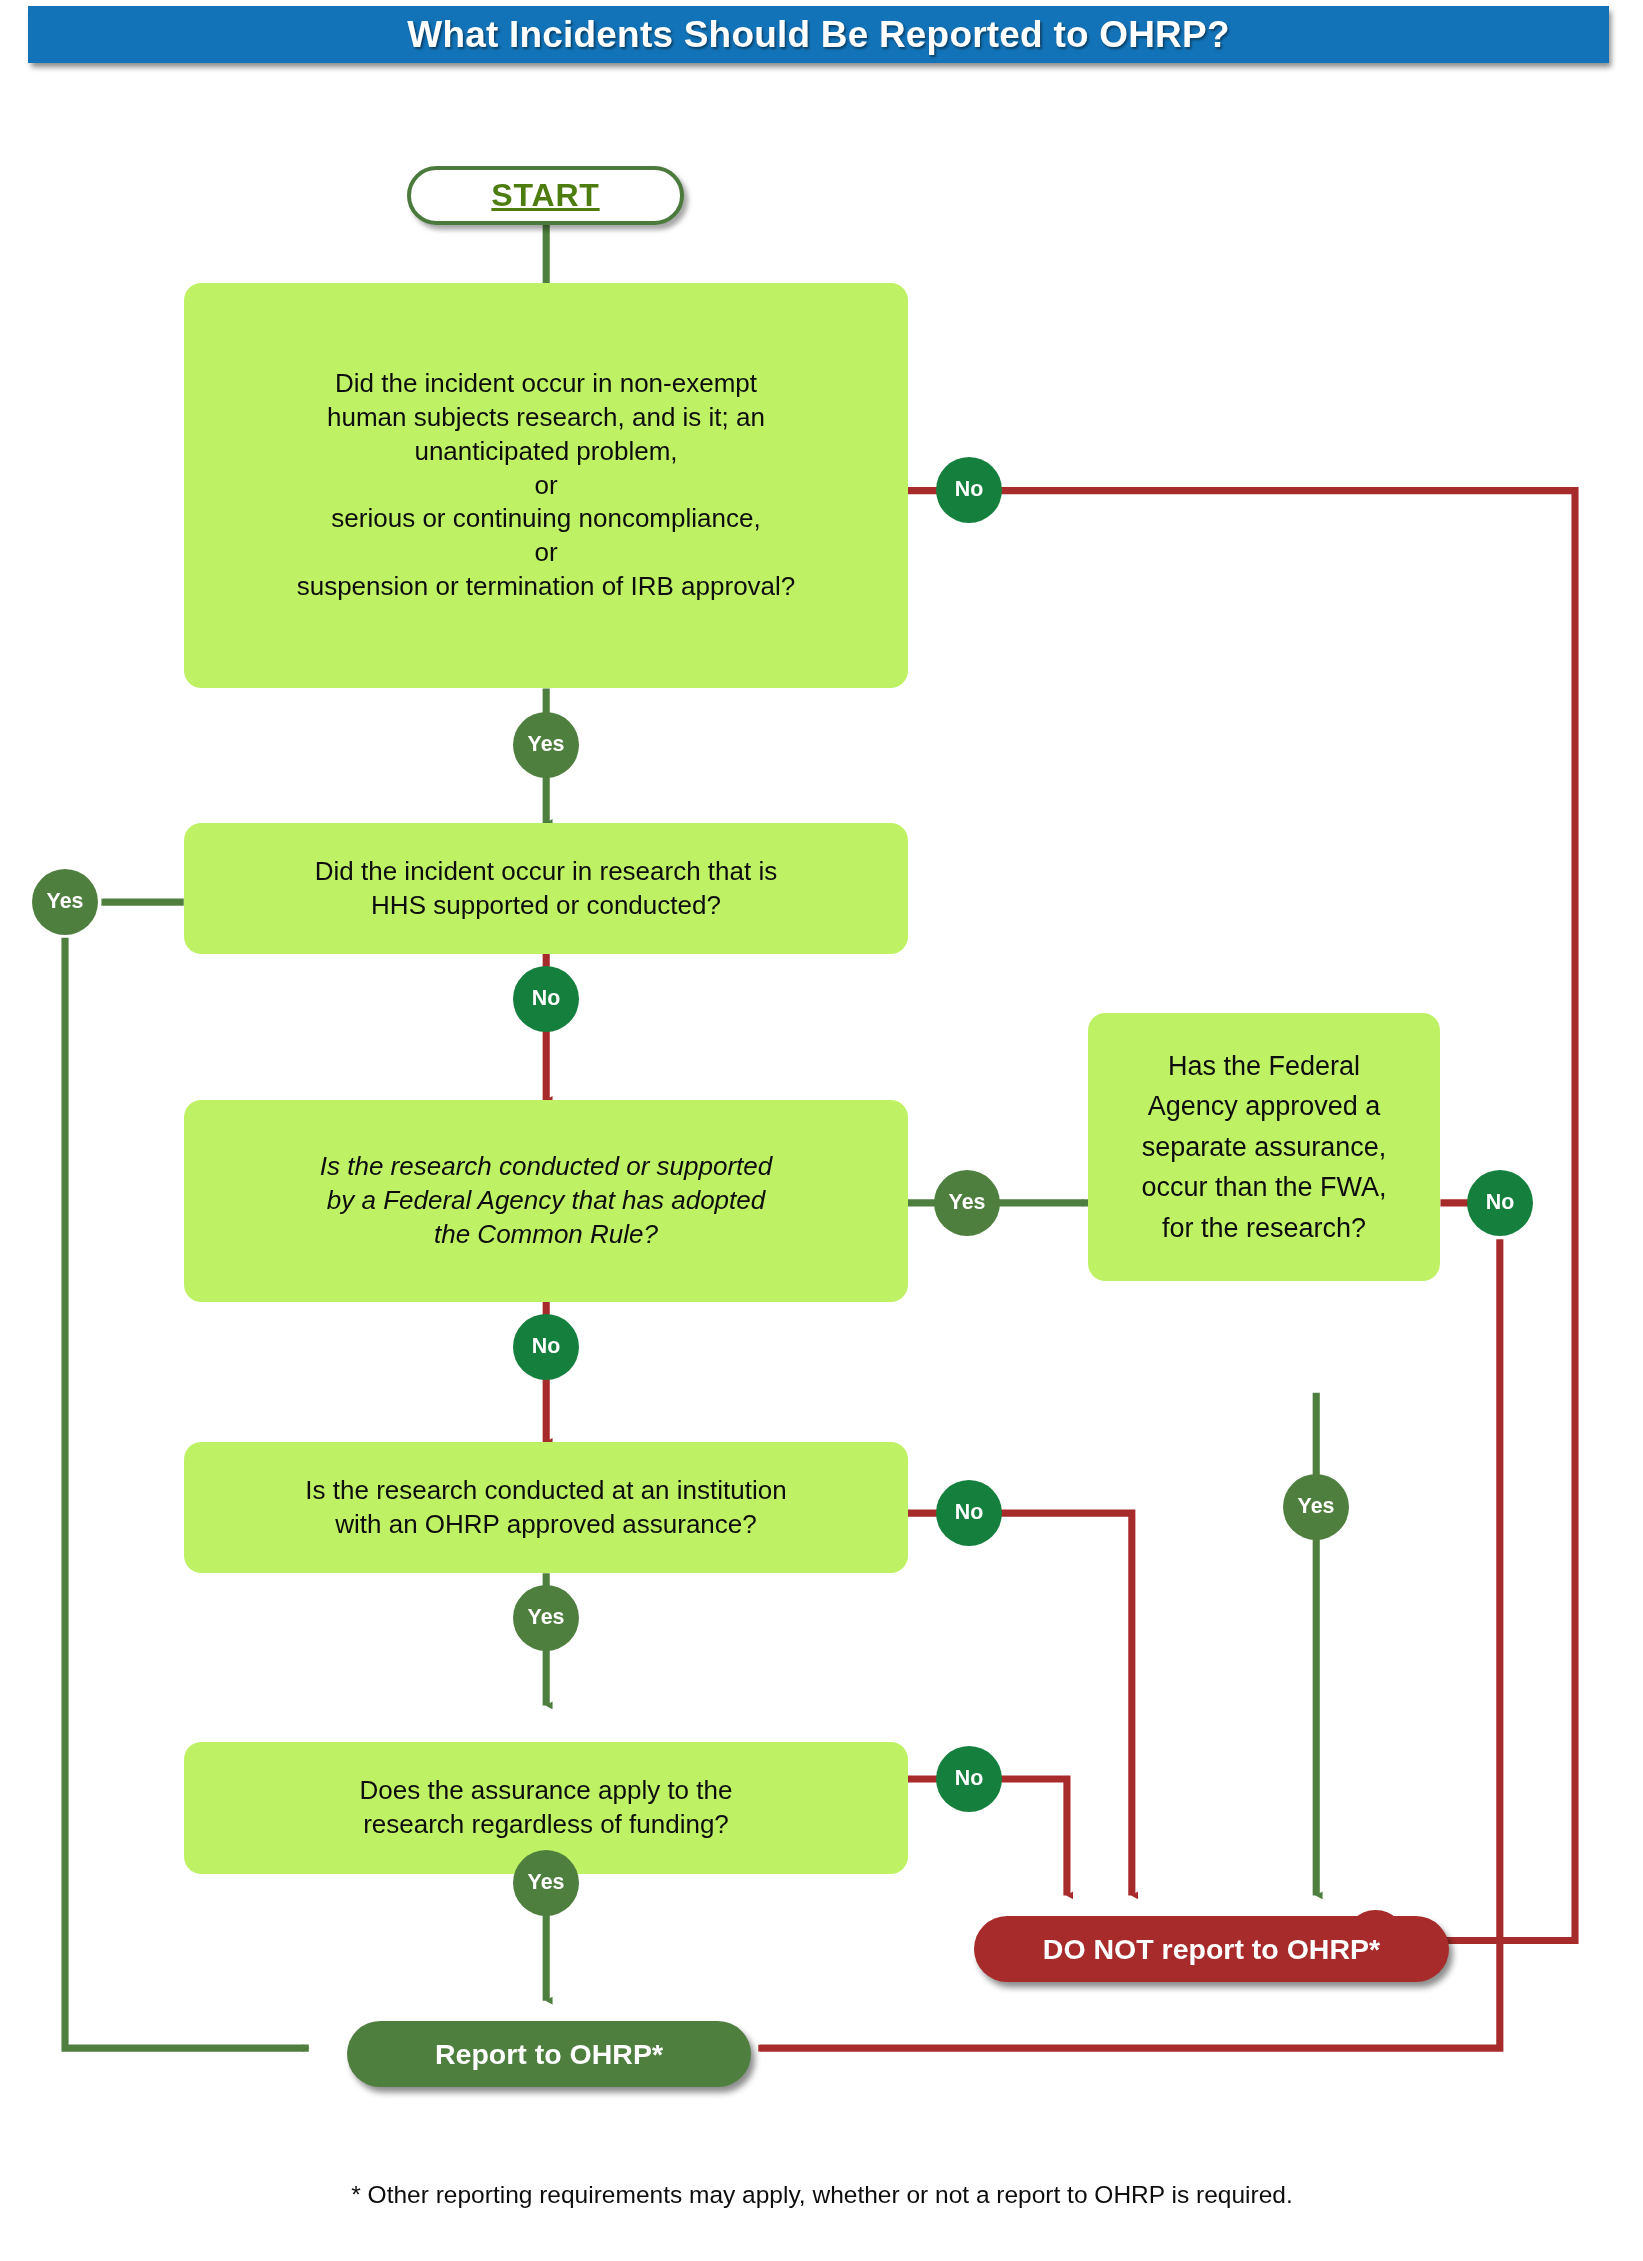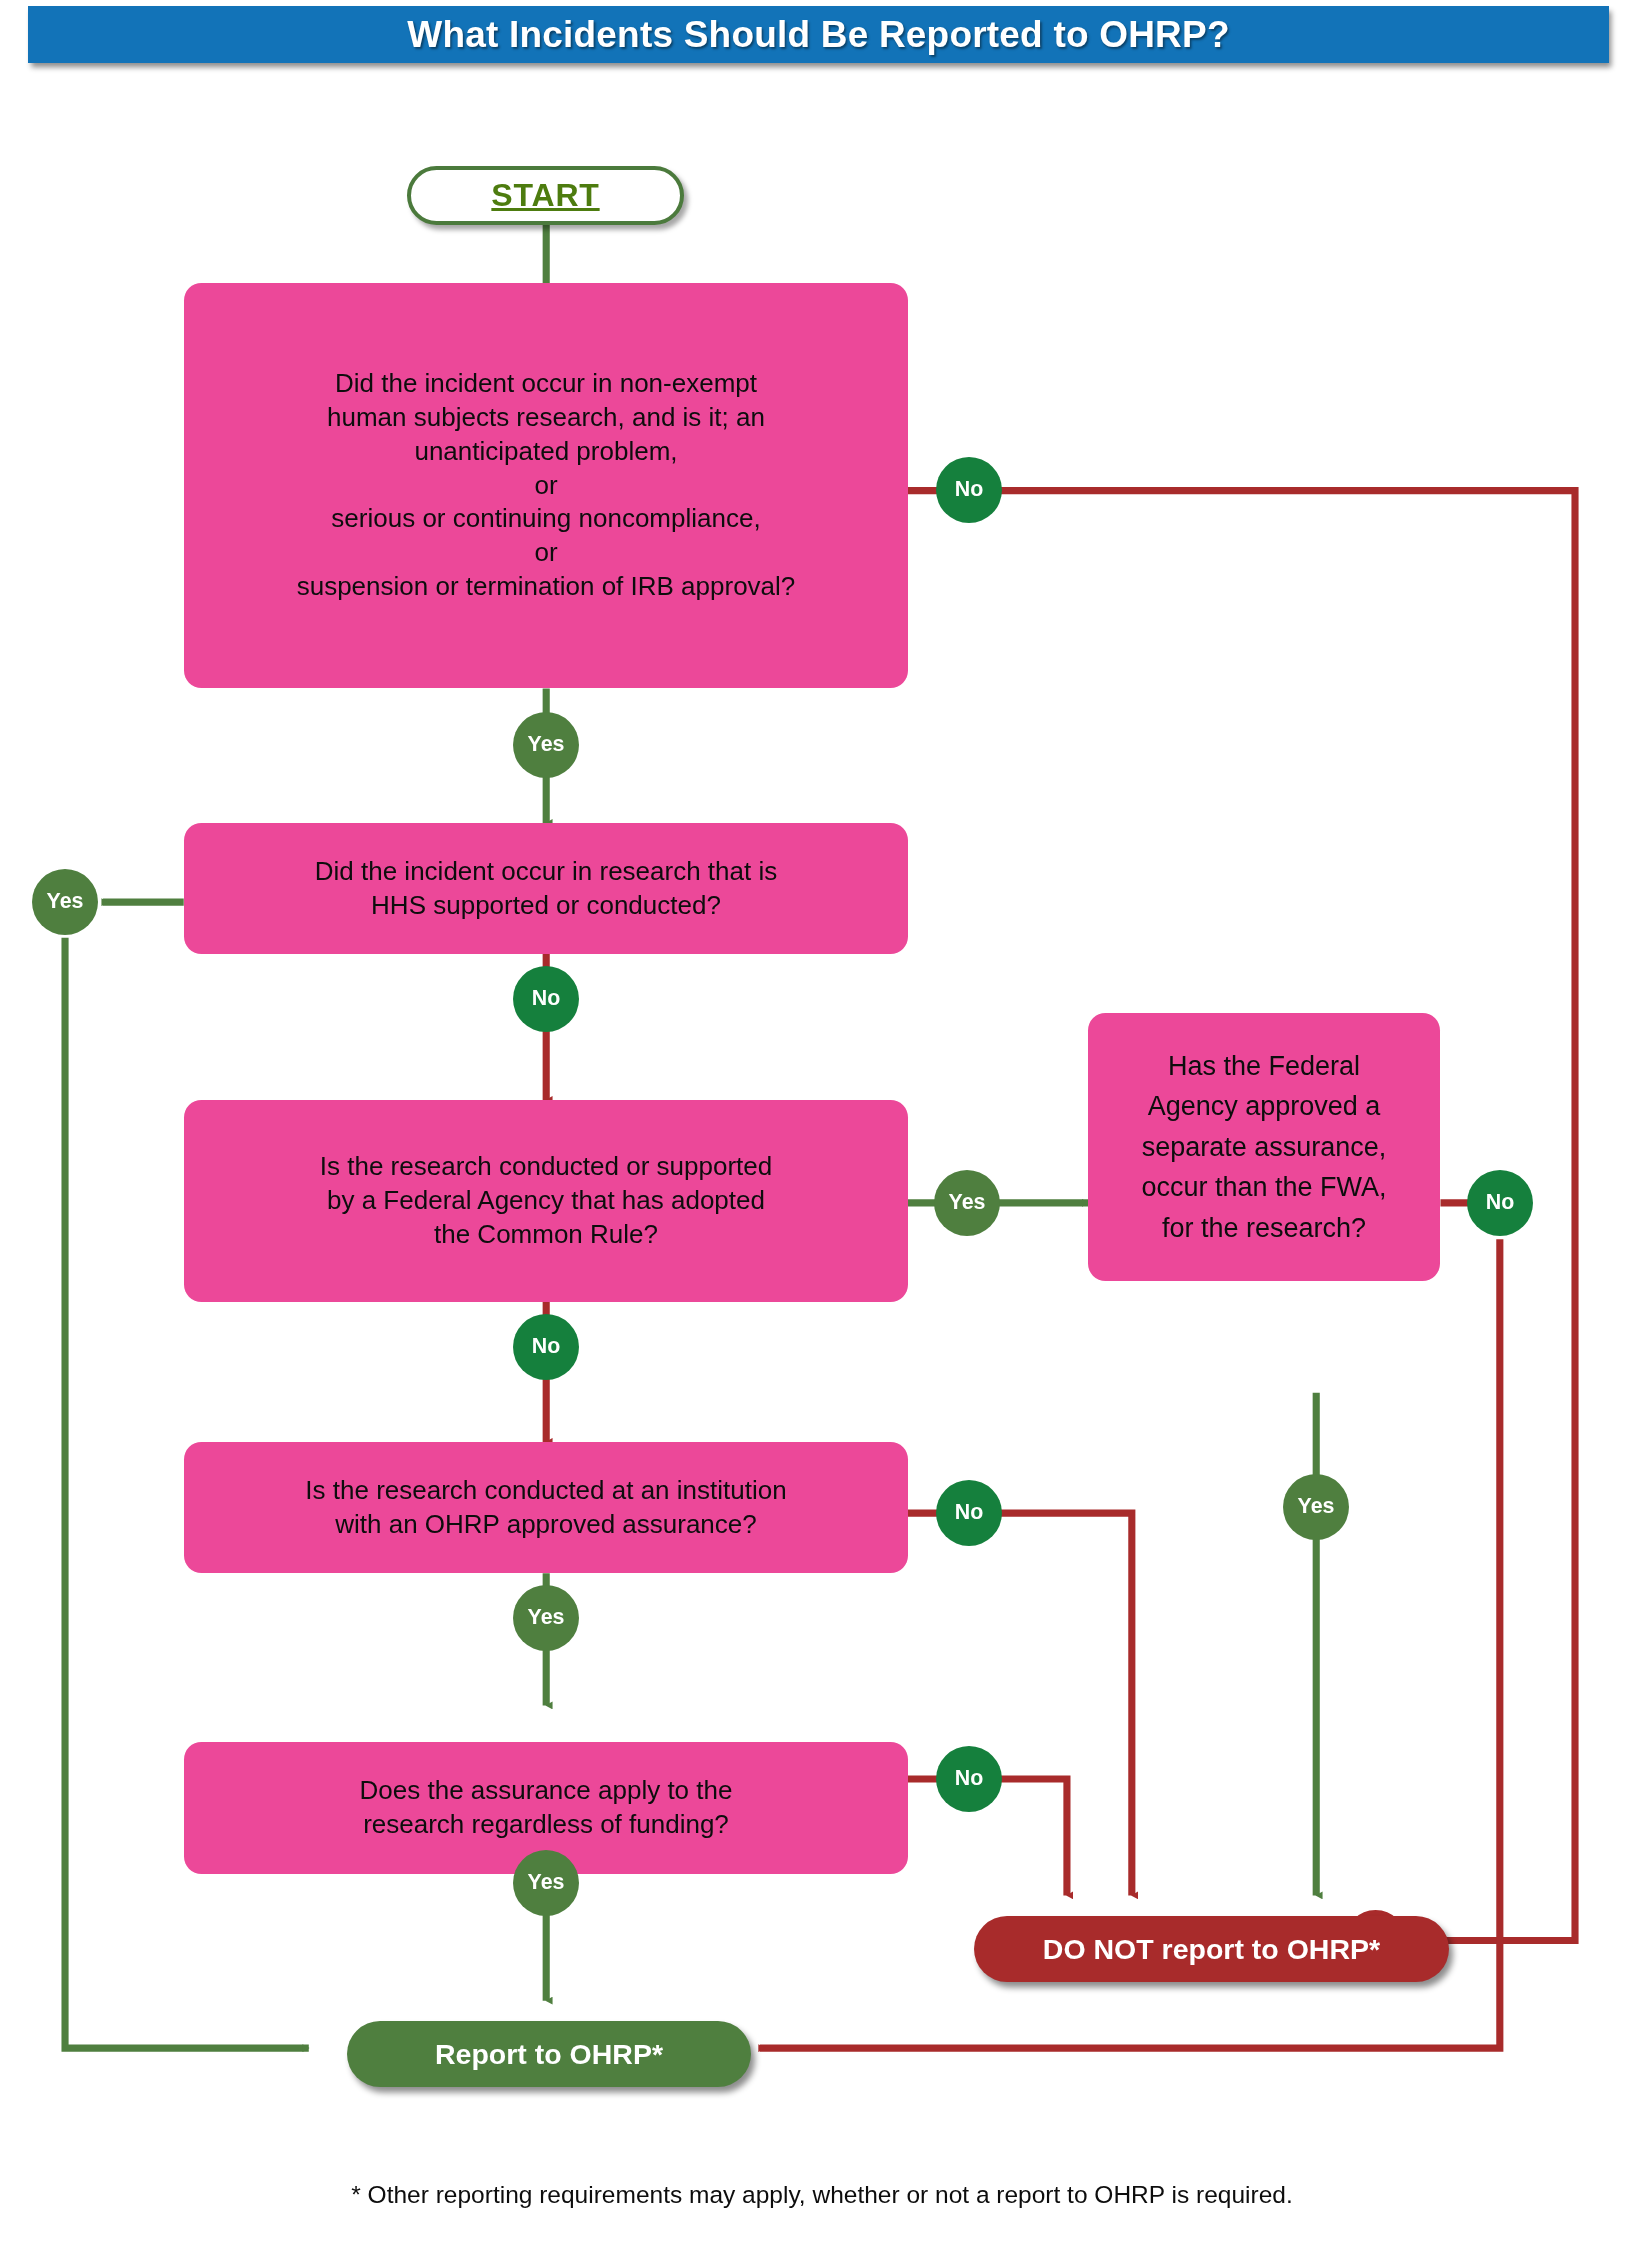--- a/index.html
+++ b/index.html
@@ -19,21 +19,21 @@
     white-space:nowrap;
   }
 
   
   #wires{position:absolute;left:0;top:0;width:1644px;height:2261px;pointer-events:none;}
 
   
   .node{position:absolute;box-sizing:border-box;}
 
   .qbox{
-    background:#ec4899;border-radius:17.4px;
+    background:#bef264;border-radius:17.4px;
     display:flex;align-items:center;justify-content:center;
     text-align:center;color:#0d0d0d;font-size:26px;line-height:1.30;
     padding:8px 14.2px;
   }
 
   .startpill{
     background:#ffffff;border:4px solid #4B7A3C;border-radius:47px;
     display:flex;align-items:center;justify-content:center;
     color:#4d7c0f;font-size:32px;font-weight:bold;letter-spacing:0.8px;
     box-shadow:4px 4.7px 5.5px rgba(0,0,0,.35);
@@ -144,21 +144,21 @@
     </div>
   </div>
 
   <div class="node qbox" style="left:184px;top:823px;width:724px;height:131px;">
     <div>
       <div>Did the incident occur in research that is</div>
       <div>HHS supported or conducted?</div>
     </div>
   </div>
 
-  <div class="node qbox" style="left:184px;top:1100px;width:724px;height:202px;">
+  <div class="node qbox" style="left:184px;top:1100px;width:724px;height:202px;font-style:italic;">
     <div>
       <div>Is the research conducted or supported</div>
       <div>by a Federal Agency that has adopted</div>
       <div>the Common Rule?</div>
     </div>
   </div>
 
   <div class="node qbox" style="left:184px;top:1442px;width:724px;height:131px;">
     <div>
       <div>Is the research conducted at an institution</div>

